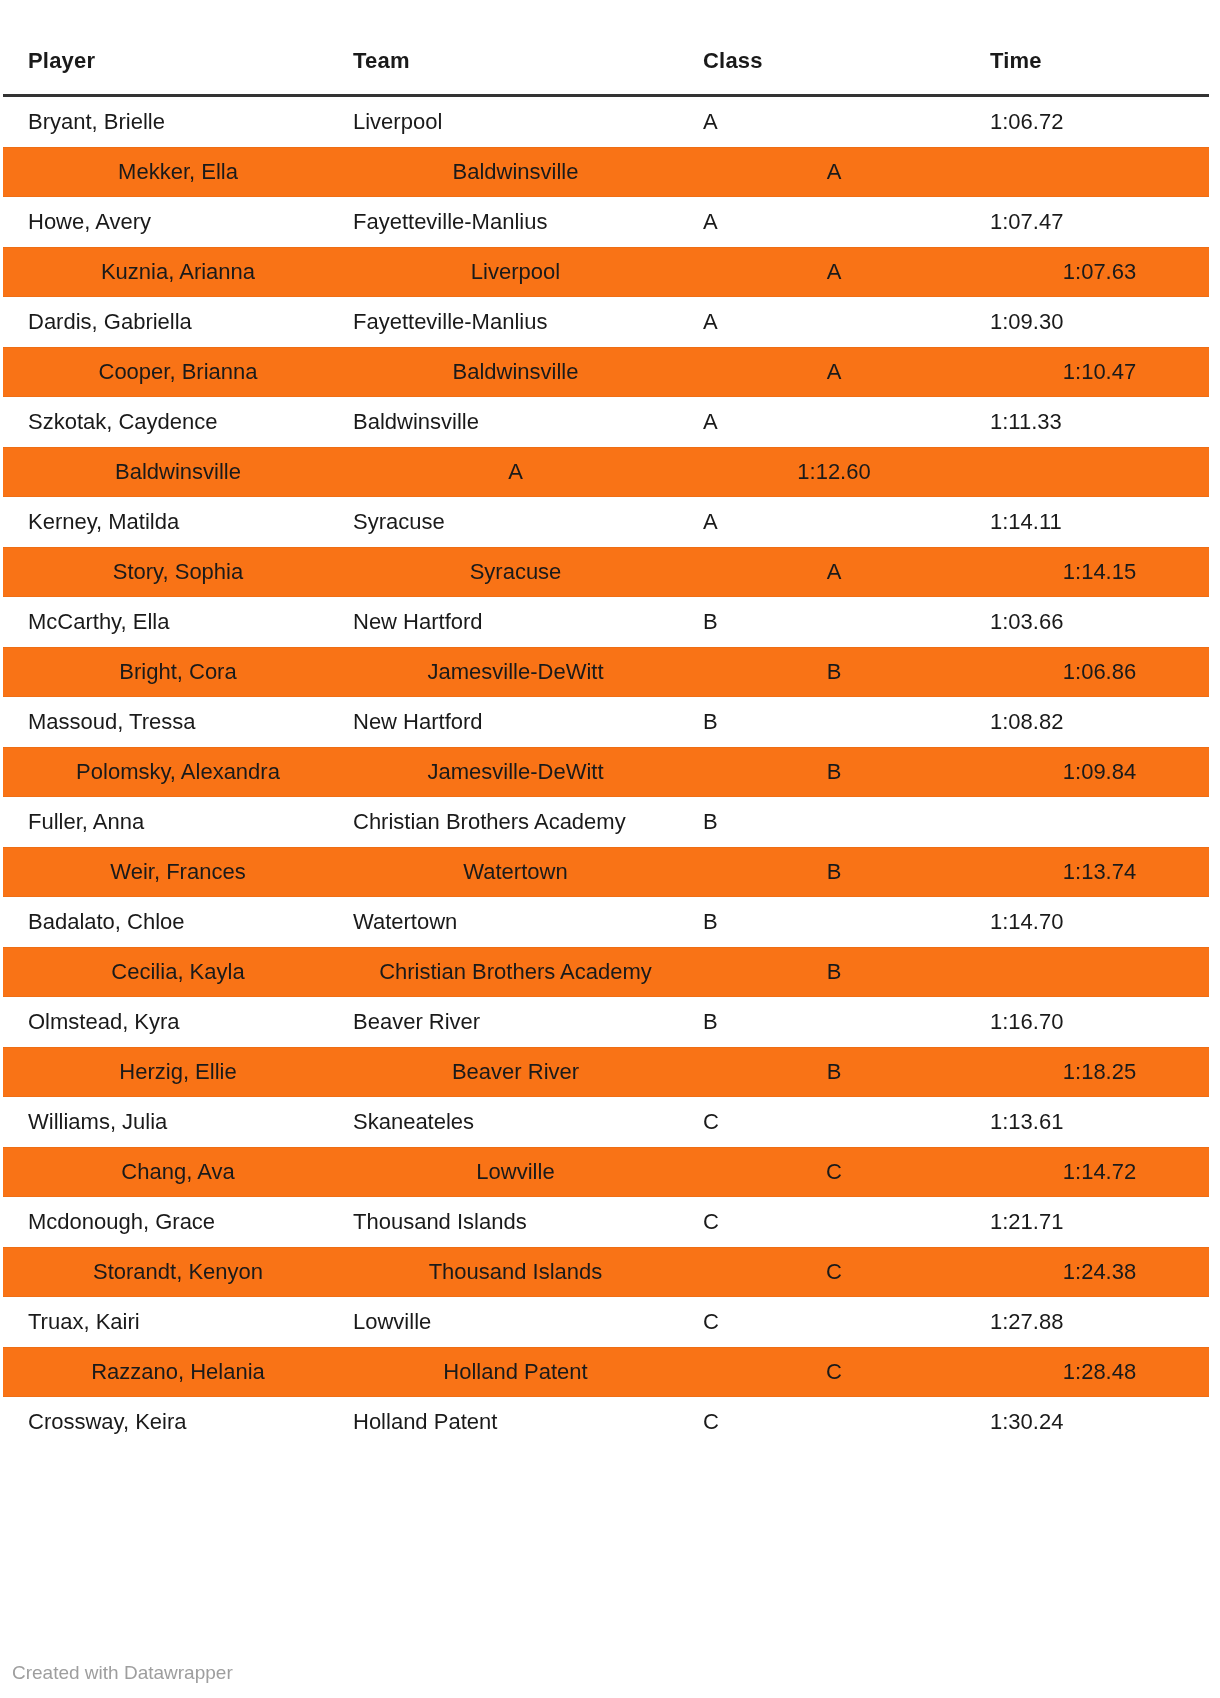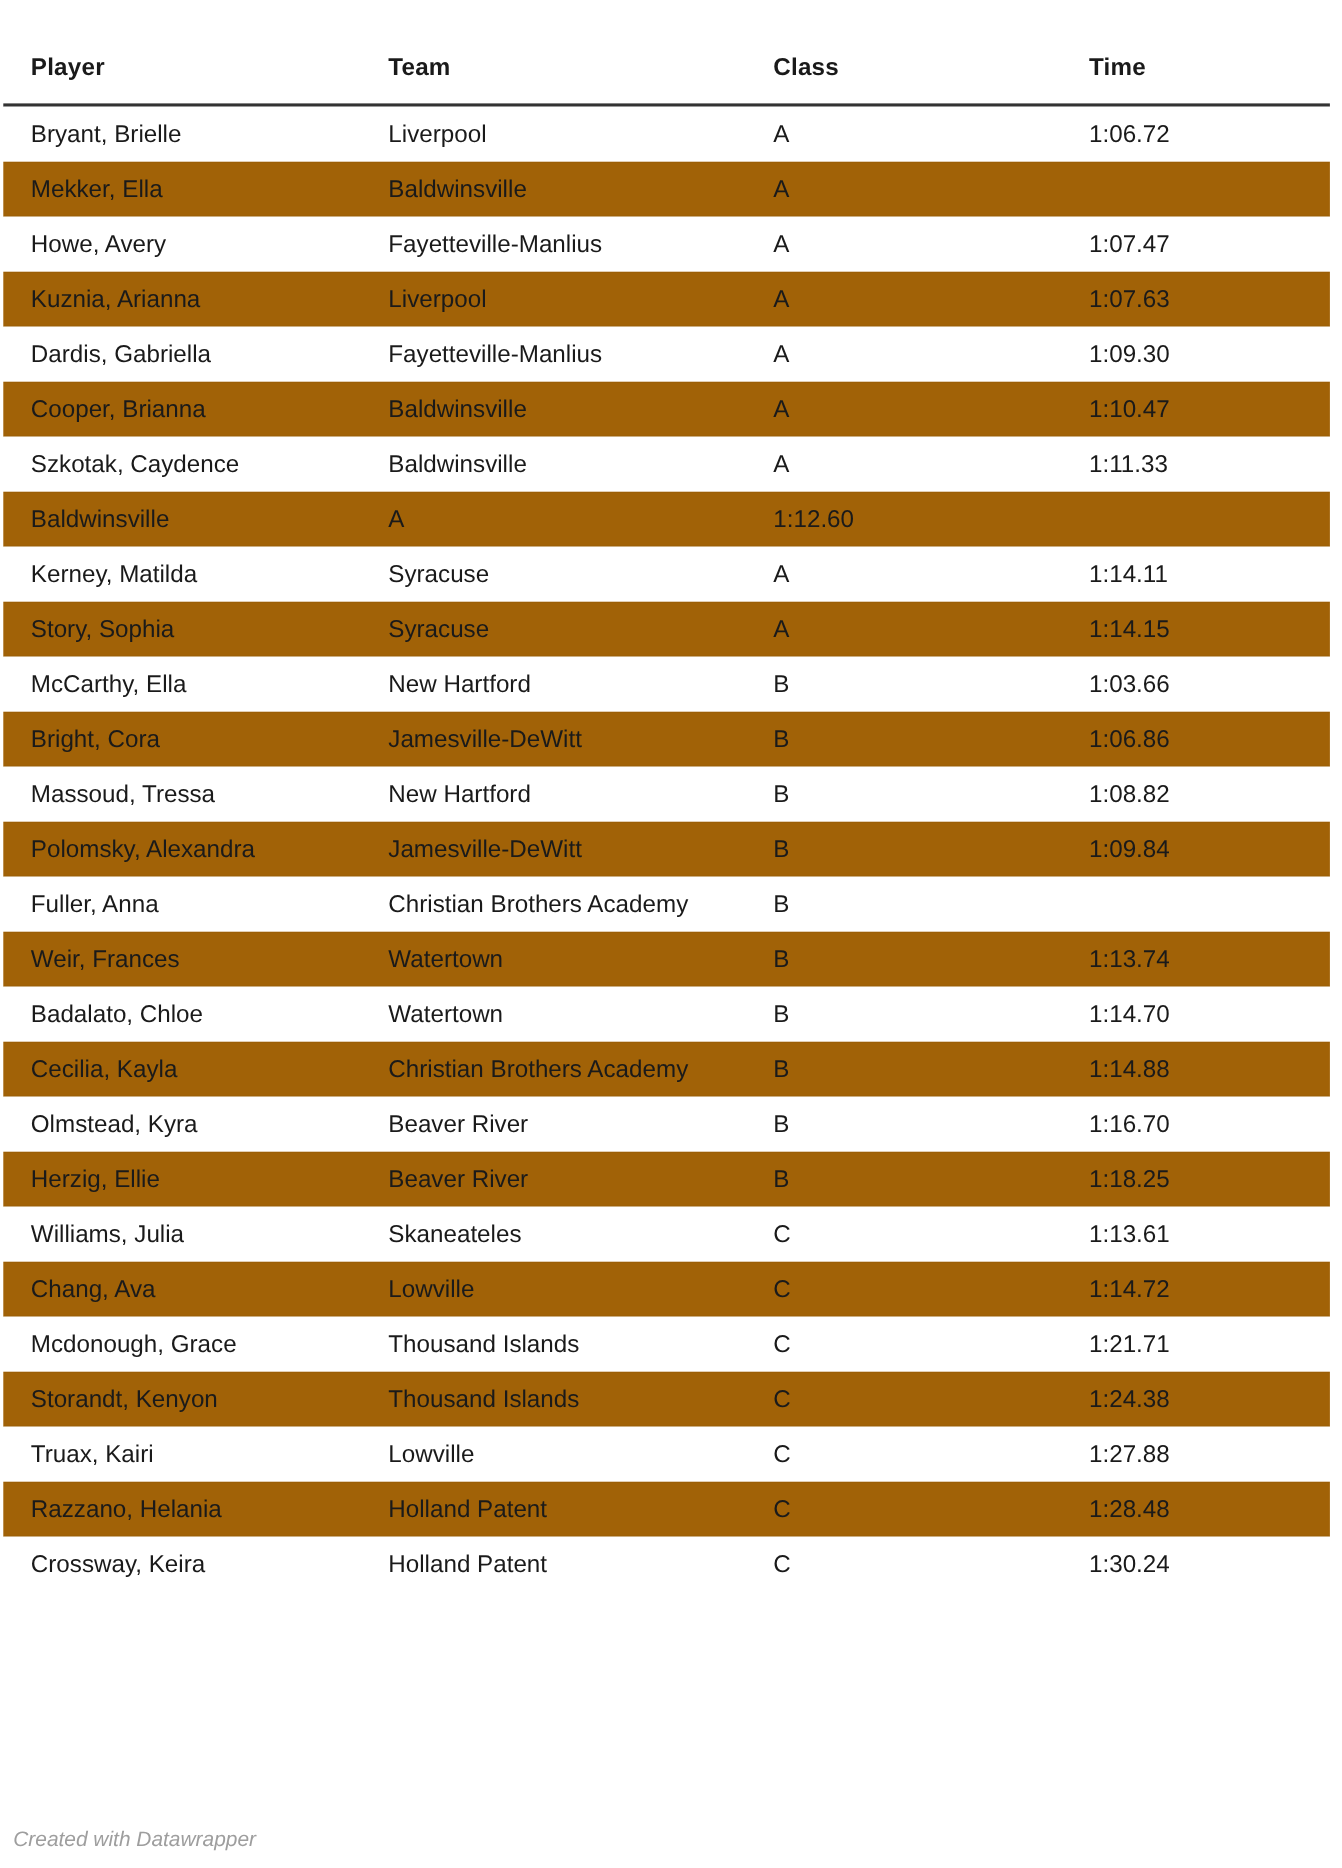--- a/index.html
+++ b/index.html
@@ -34,40 +34,40 @@
   }
 
   .th {
     padding-left: 25px;
     letter-spacing: 0.2px;
   }
 
   .tr { background: #ffffff; }
 
   .tr.stripe {
-    background: #a16207;
+    background: #f97316;
     box-shadow: inset 0 1px 0 rgba(0,0,0,0.045), inset 0 -1px 0 rgba(0,0,0,0.045);
+    text-align: center;
   }
 
   .td {
     box-sizing: border-box;
     padding: 11px 0 11px 25px;
     font-size: 22px;
     line-height: 28px;
   }
 
   .footer {
     position: absolute;
     left: 12px;
     top: 1662px;
     font-size: 19px;
     color: #9e9e9e;
     text-decoration: none;
     cursor: pointer;
-    font-style: italic;
   }
 </style>
 </head>
 <body>
 
 <div class="page">
 
   <div class="table">
 
     <div class="thead">
@@ -174,21 +174,20 @@
         <div class="tr">
           <div class="td col-player">Badalato, Chloe</div>
           <div class="td col-team">Watertown</div>
           <div class="td col-class">B</div>
           <div class="td col-time">1:14.70</div>
         </div>
         <div class="tr stripe">
           <div class="td col-player">Cecilia, Kayla</div>
           <div class="td col-team">Christian Brothers Academy</div>
           <div class="td col-class">B</div>
-          <div class="td col-time">1:14.88</div>
         </div>
         <div class="tr">
           <div class="td col-player">Olmstead, Kyra</div>
           <div class="td col-team">Beaver River</div>
           <div class="td col-class">B</div>
           <div class="td col-time">1:16.70</div>
         </div>
         <div class="tr stripe">
           <div class="td col-player">Herzig, Ellie</div>
           <div class="td col-team">Beaver River</div>

